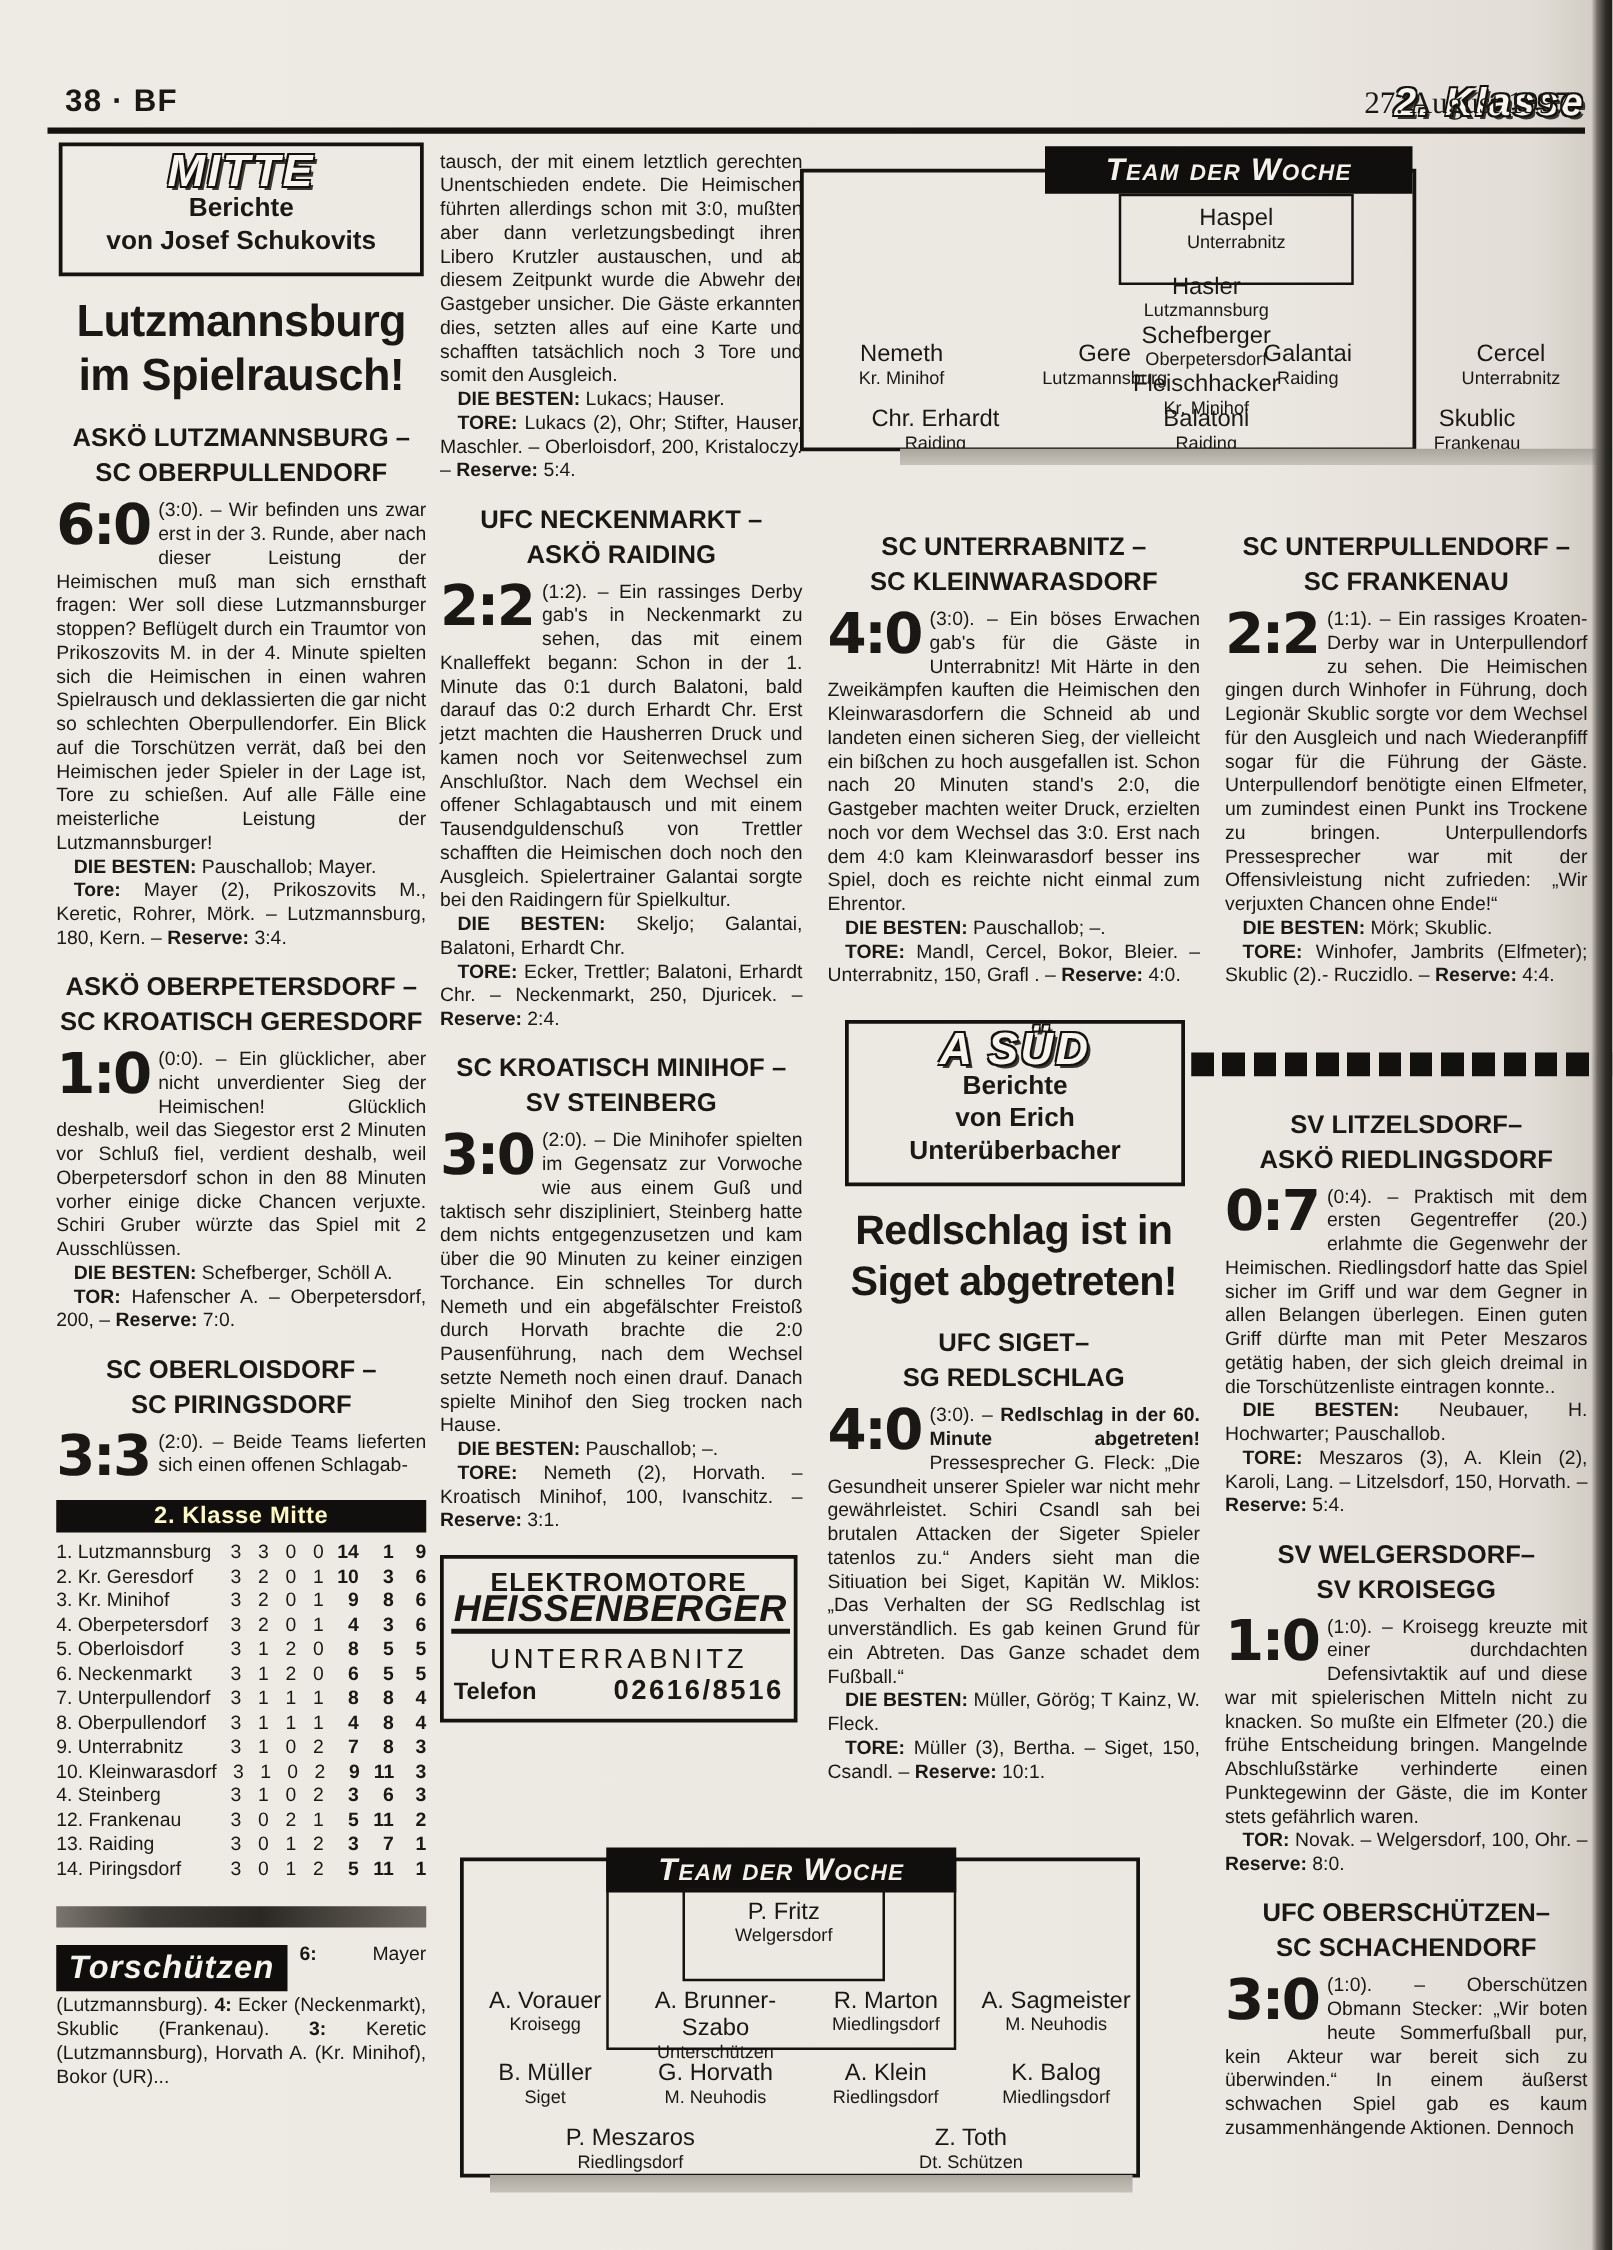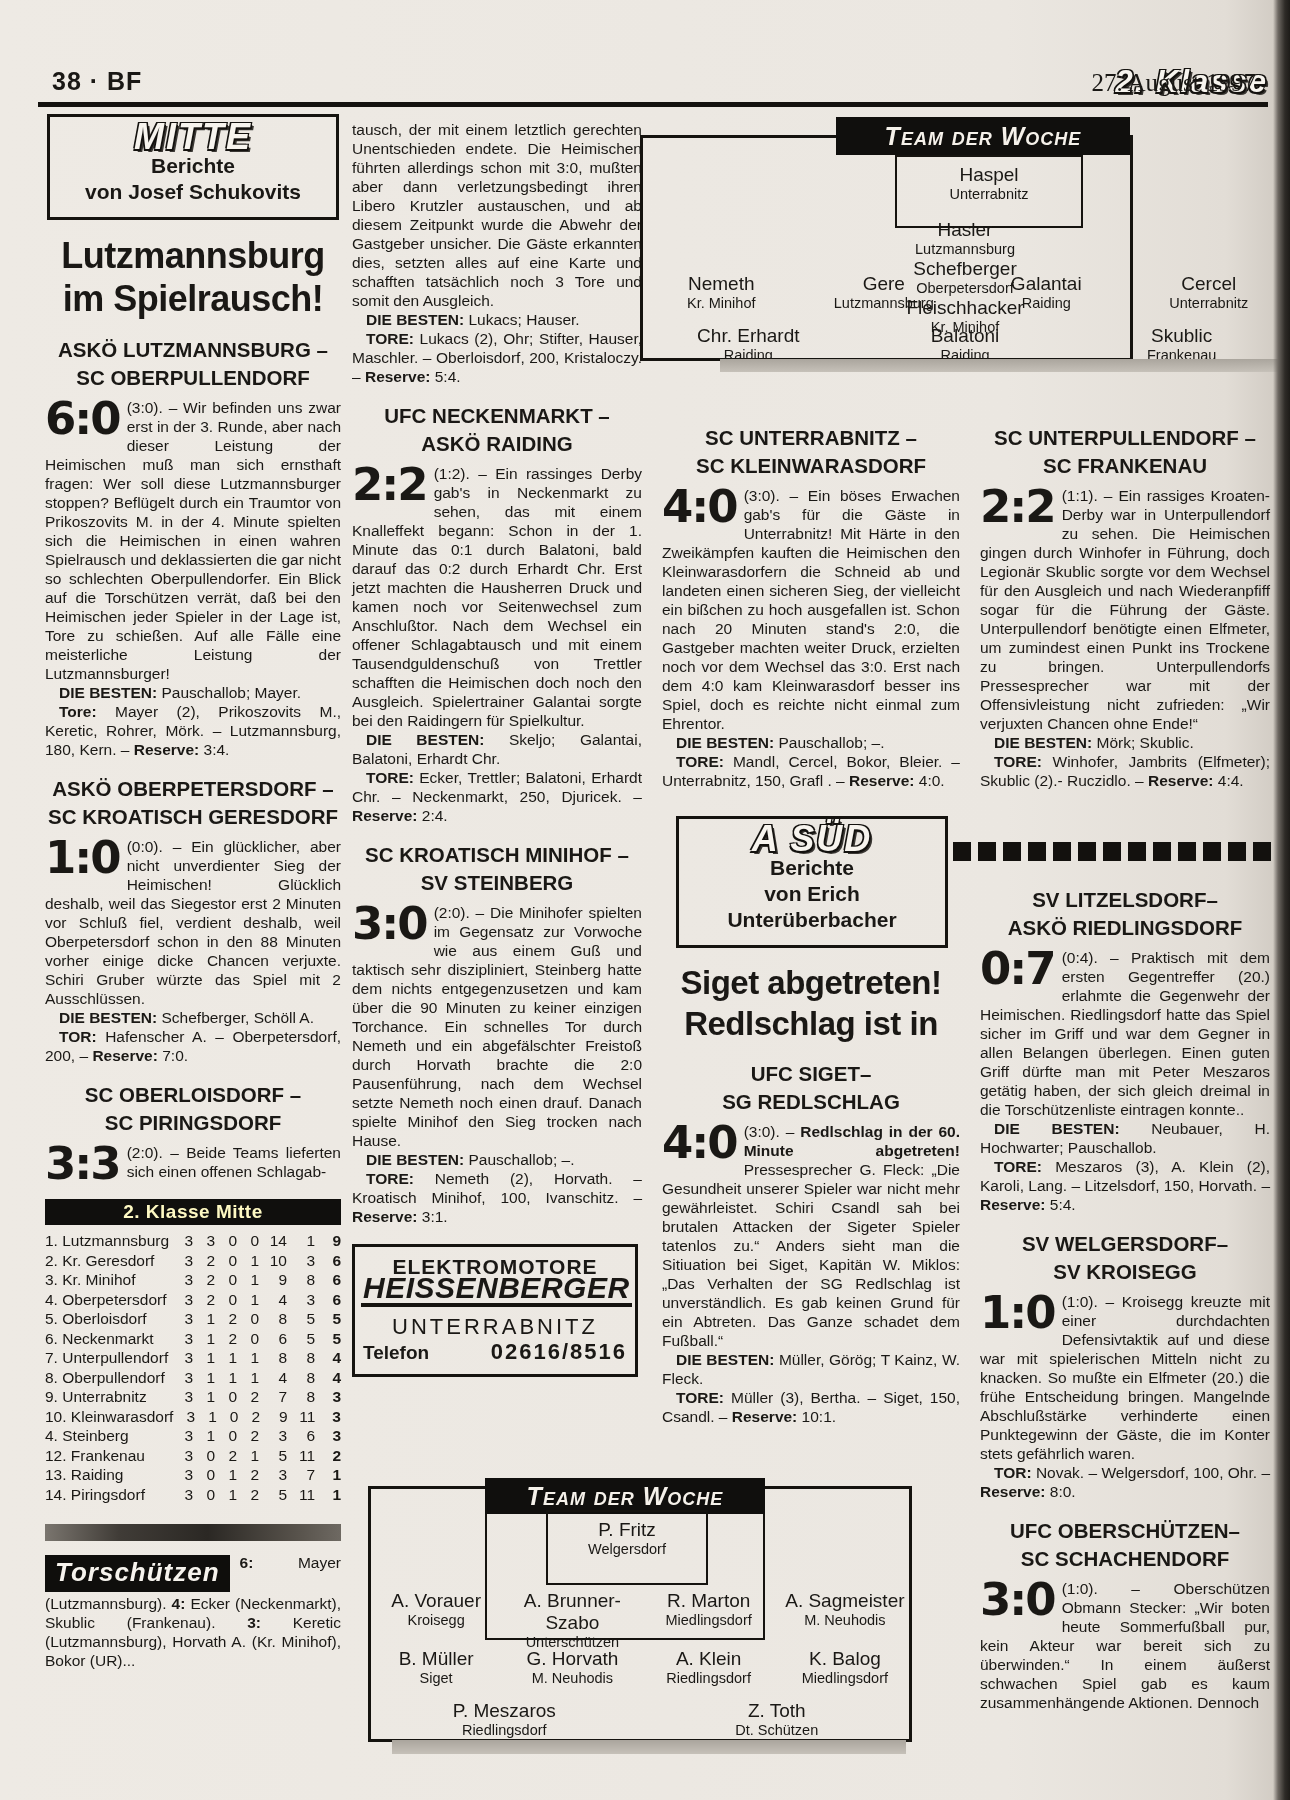--- a/index.html
+++ b/index.html
@@ -47,21 +47,21 @@
   .art-body::after{content:"";display:block;clear:both;}
   .extra{margin:0;text-indent:14px;text-align:justify;}
   .extra b{font-weight:bold;}
   
   .tbl{margin-top:16px;}
   .tbl-head{background:#100f0d;color:#fef9c3;font-weight:bold;font-size:19px;text-align:center;padding:3px 0 4px;letter-spacing:0.5px;}
   .tbl-body{margin-top:6px;}
   .tbl-row{display:flex;font-size:15.5px;line-height:19.5px;}
   .tbl-row .name{flex:1;text-align:left;white-space:nowrap;}
   .tbl-row .c{width:22px;text-align:right;}
-  .tbl-row .c.w2{width:28px;}
+  .tbl-row .c.w2{width:28px;font-weight:bold;}
   .tbl-row .c.pts{width:26px;font-weight:bold;}
   
   .grunge{height:17px;margin:20px 0 12px;background:linear-gradient(90deg,#7a756e,#403c37 25%,#2b2824 55%,#57524b 85%,#6e6962);}
   .ts{text-align:justify;}
   .ts-box{
     float:left;background:#0f0e0c;color:#f6f3ed;font-size:26px;font-weight:bold;font-style:italic;
     padding:8px 10px 10px;margin:2px 10px 2px 0;letter-spacing:1px;
   }
   .ts b{font-weight:bold;}
   
@@ -456,22 +456,22 @@
           <p class="extra"><b>DIE BESTEN:</b><span> Pauschallob; –.</span></p>
           <p class="extra"><b>TORE:</b><span> Mandl, Cercel, Bokor, Bleier. – Unterrabnitz, 150, Grafl . – </span><b>Reserve:</b><span> 4:0.</span></p>
         </article>
       </div>
     <div class="sec-box">
       <div class="logo-outline">A SÜD</div>
       <div class="box-sub">Berichte</div>
       <div class="box-sub">von Erich Unterüberbacher</div>
     </div>
     <h2 class="mid-headline">
+      <span class="hl-line">Redlschlag ist in</span>
       <span class="hl-line">Siget abgetreten!</span>
-      <span class="hl-line">Redlschlag ist in</span>
     </h2>
     <div>
 
         <article class="match">
           <h3 class="match-head">
             <span class="mh-line">UFC SIGET–</span>
             <span class="mh-line">SG REDLSCHLAG</span>
           </h3>
           <div class="art-body">
             <span class="score">4:0</span><span>(3:0). – </span><b class="lead-b">Redlschlag in der 60. Minute abgetreten!</b><span> Pressesprecher G. Fleck: „Die Gesundheit unserer Spieler war nicht mehr gewährleistet. Schiri Csandl sah bei brutalen Attacken der Sigeter Spieler tatenlos zu.“ Anders sieht man die Sitiuation bei Siget, Kapitän W. Miklos: „Das Verhalten der SG Redlschlag ist unverständlich. Es gab keinen Grund für ein Abtreten. Das Ganze schadet dem Fußball.“</span>

